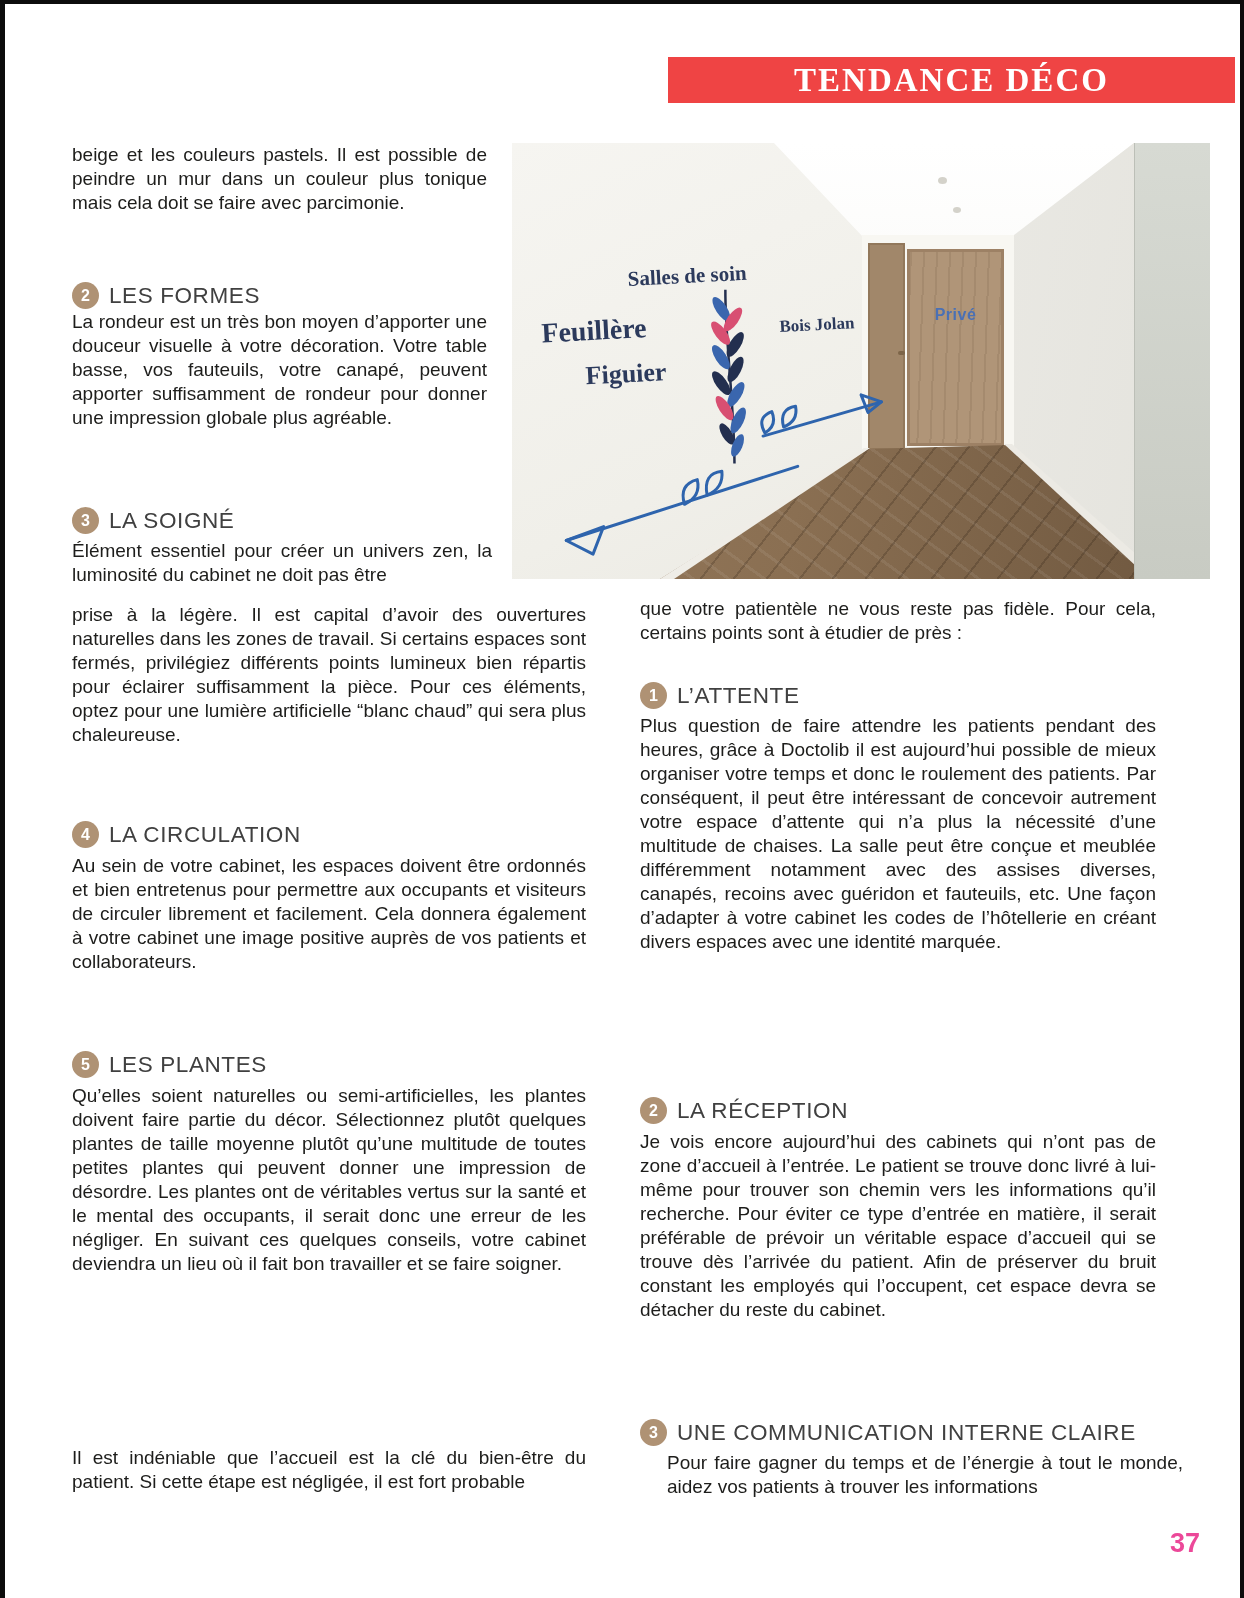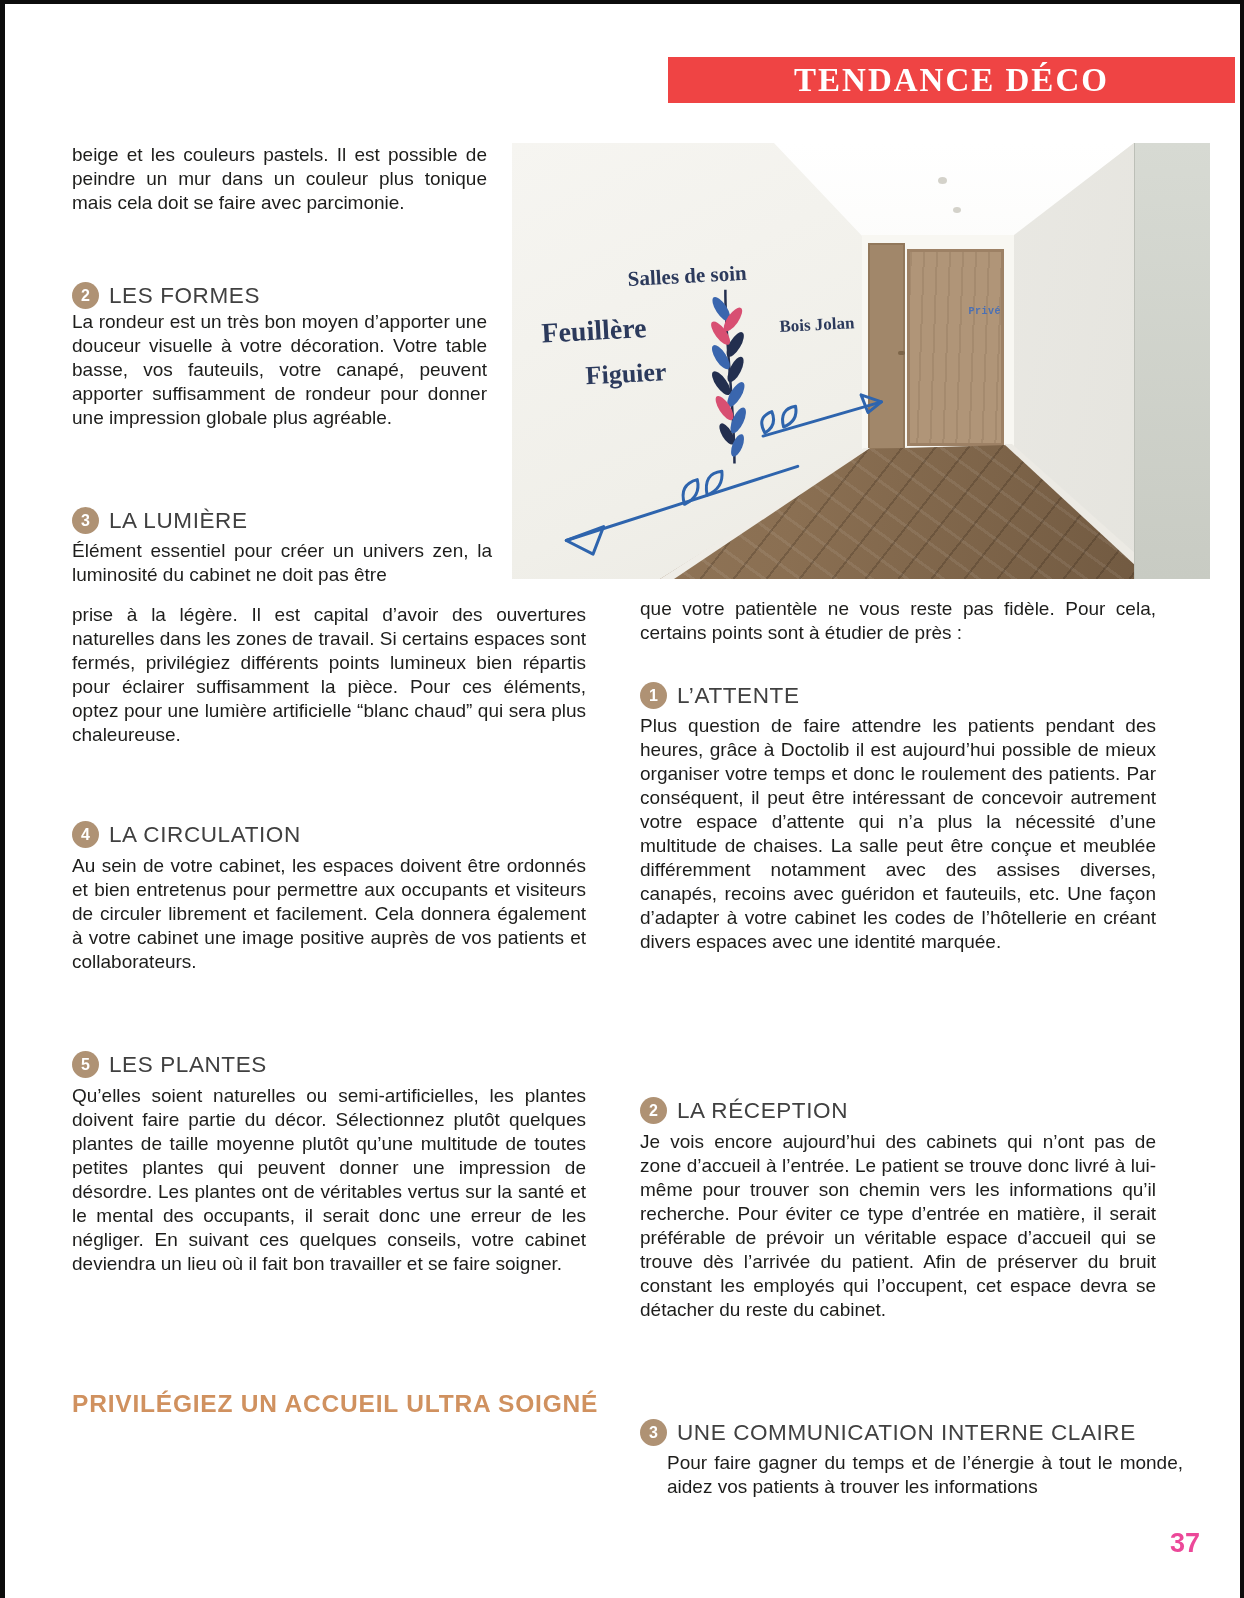--- a/index.html
+++ b/index.html
@@ -61,22 +61,22 @@
   .baseboard-l{clip-path:polygon(352px 305px,358px 305px,162px 436px,148px 436px);background:#efede7;}
   .baseboard-r{clip-path:polygon(492px 301px,500px 301px,652px 436px,638px 436px);background:#eceae4;}
   .graywall{position:absolute;left:622px;top:0;width:76px;height:436px;
     background:linear-gradient(180deg,#d7dad3,#c8cbc3);border-left:1px solid #bcbfb7;}
   .door{position:absolute;box-sizing:border-box;}
   .door-far{left:356px;top:100px;width:37px;height:207px;background:#a1876a;border:2px solid #92785b;}
   .door-main{left:395px;top:106px;width:97px;height:197px;border:3px solid #9d8165;
     background:
       repeating-linear-gradient(92deg, rgba(82,60,38,0.12) 0 2px, rgba(0,0,0,0) 2px 13px),
       #b09578;}
-  .door-label{margin-top:54px;text-align:right;font-family:Liberation Mono, monospace;
-    font-weight:bold;font-size:10px;color:#4a70b5;letter-spacing:0.5px;}
+  .door-label{margin-top:54px;text-align:center;font-family:Liberation Sans, sans-serif;
+    font-weight:bold;font-size:16px;color:#4a70b5;letter-spacing:0.5px;}
   .handle{position:absolute;left:386px;top:208px;width:7px;height:4px;background:#7d6549;border-radius:2px;}
 
   
   .decal{position:absolute;left:28px;top:118px;width:410px;height:310px;transform:rotate(-3deg);
     font-family:"Liberation Serif","DejaVu Serif",serif;color:#2c3a5c;}
   .decal span{position:absolute;white-space:nowrap;font-weight:bold;}
   .d-salles{left:95px;top:0;font-size:21px;}
   .d-feuillere{left:6px;top:46px;font-size:28px;}
   .d-figuier{left:48px;top:92px;font-size:26px;}
   .d-bois{left:244px;top:58px;font-size:17px;}
@@ -149,38 +149,38 @@
   <div class="txt" style="left:72px;top:143px;width:415px;">beige et les couleurs pastels. Il est possible de peindre un mur dans un couleur plus tonique mais cela doit se faire avec parcimonie.</div>
 
   <div class="sec-head" style="left:72px;top:282px;">
     <span class="sec-num">2</span>
     <span class="sec-title">LES FORMES</span>
   </div>
   <div class="txt" style="left:72px;top:310px;width:415px;">La rondeur est un très bon moyen d’apporter une douceur visuelle à votre décoration. Votre table basse, vos fauteuils, votre canapé, peuvent apporter suffisamment de rondeur pour donner une impression globale plus agréable.</div>
 
   <div class="sec-head" style="left:72px;top:507px;">
     <span class="sec-num">3</span>
-    <span class="sec-title">LA LUMIÈRE</span>
+    <span class="sec-title">LA SOIGNÉ</span>
   </div>
   <div class="txt" style="left:72px;top:603px;width:514px;">prise à la légère. Il est capital d’avoir des ouvertures naturelles dans les zones de travail. Si certains espaces sont fermés, privilégiez différents points lumineux bien répartis pour éclairer suffisamment la pièce. Pour ces éléments, optez pour une lumière artificielle “blanc chaud” qui sera plus chaleureuse.</div>
   <div class="txt" style="left:72px;top:539px;width:420px;">Élément essentiel pour créer un univers zen, la luminosité du cabinet ne doit pas être</div>
 
   <div class="sec-head" style="left:72px;top:821px;">
     <span class="sec-num">4</span>
     <span class="sec-title">LA CIRCULATION</span>
   </div>
   <div class="txt" style="left:72px;top:854px;width:514px;">Au sein de votre cabinet, les espaces doivent être ordonnés et bien entretenus pour permettre aux occupants et visiteurs de circuler librement et facilement. Cela donnera également à votre cabinet une image positive auprès de vos patients et collaborateurs.</div>
 
   <div class="sec-head" style="left:72px;top:1051px;">
     <span class="sec-num">5</span>
     <span class="sec-title">LES PLANTES</span>
   </div>
   <div class="txt" style="left:72px;top:1084px;width:514px;">Qu’elles soient naturelles ou semi-artificielles, les plantes doivent faire partie du décor. Sélectionnez plutôt quelques plantes de taille moyenne plutôt qu’une multitude de toutes petites plantes qui peuvent donner une impression de désordre. Les plantes ont de véritables vertus sur la santé et le mental des occupants, il serait donc une erreur de les négliger. En suivant ces quelques conseils, votre cabinet deviendra un lieu où il fait bon travailler et se faire soigner.</div>
 
-  <div class="subhead" style="left:72px;top:1390px;">PRIVILÉGIEZ UN ACCUEIL ULTRA SOIGNÉ</div>
+  <div class="txt" style="left:72px;top:1446px;width:514px;">Il est indéniable que l’accueil est la clé du bien-être du patient. Si cette étape est négligée, il est fort probable</div>
 
   <div class="txt" style="left:640px;top:597px;width:516px;">que votre patientèle ne vous reste pas fidèle. Pour cela, certains points sont  à étudier de près :</div>
 
   <div class="sec-head" style="left:640px;top:682px;">
     <span class="sec-num">1</span>
     <span class="sec-title">L’ATTENTE</span>
   </div>
   <div class="txt" style="left:640px;top:714px;width:516px;">Plus question de faire attendre les patients pendant des heures, grâce à Doctolib il est aujourd’hui possible de mieux organiser votre temps et donc le roulement des patients. Par conséquent, il peut être intéressant de concevoir autrement votre espace d’attente qui n’a plus la nécessité d’une multitude de chaises. La salle peut être conçue et meublée différemment notamment avec des assises diverses, canapés, recoins avec guéridon et fauteuils, etc. Une façon d’adapter à votre cabinet les codes de l’hôtellerie en créant divers espaces avec une identité marquée.</div>
 
   <div class="sec-head" style="left:640px;top:1097px;">

